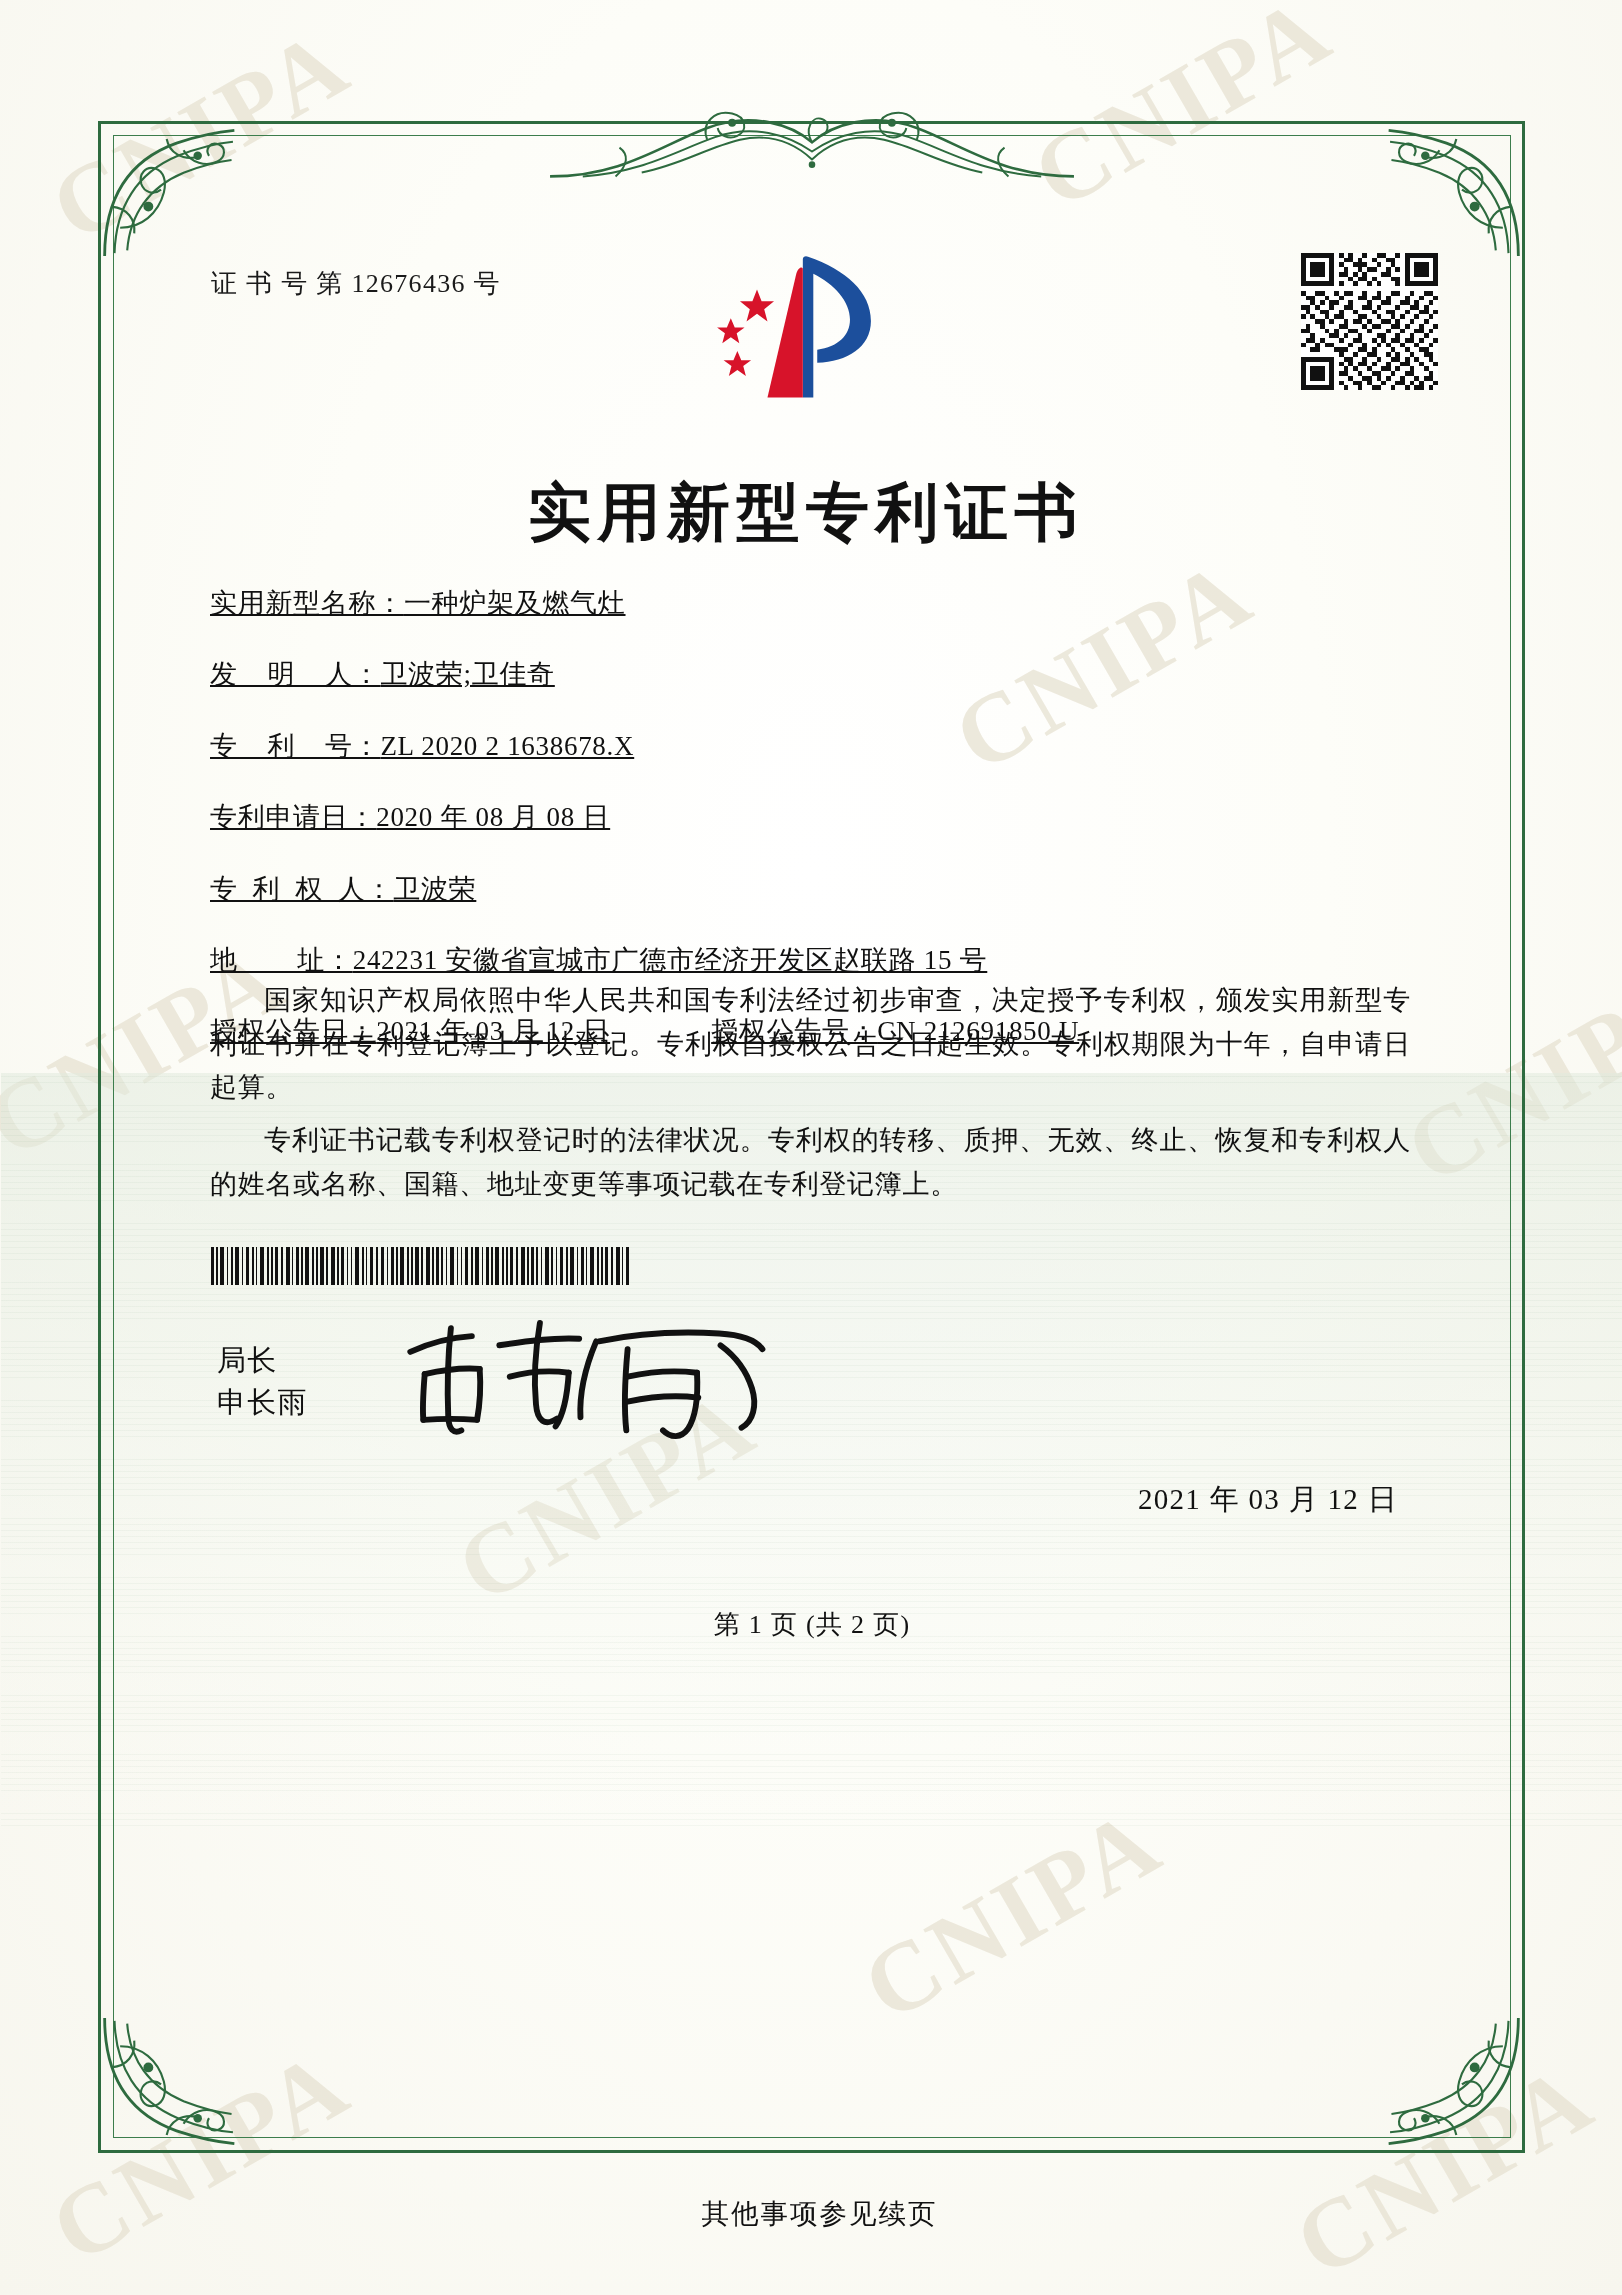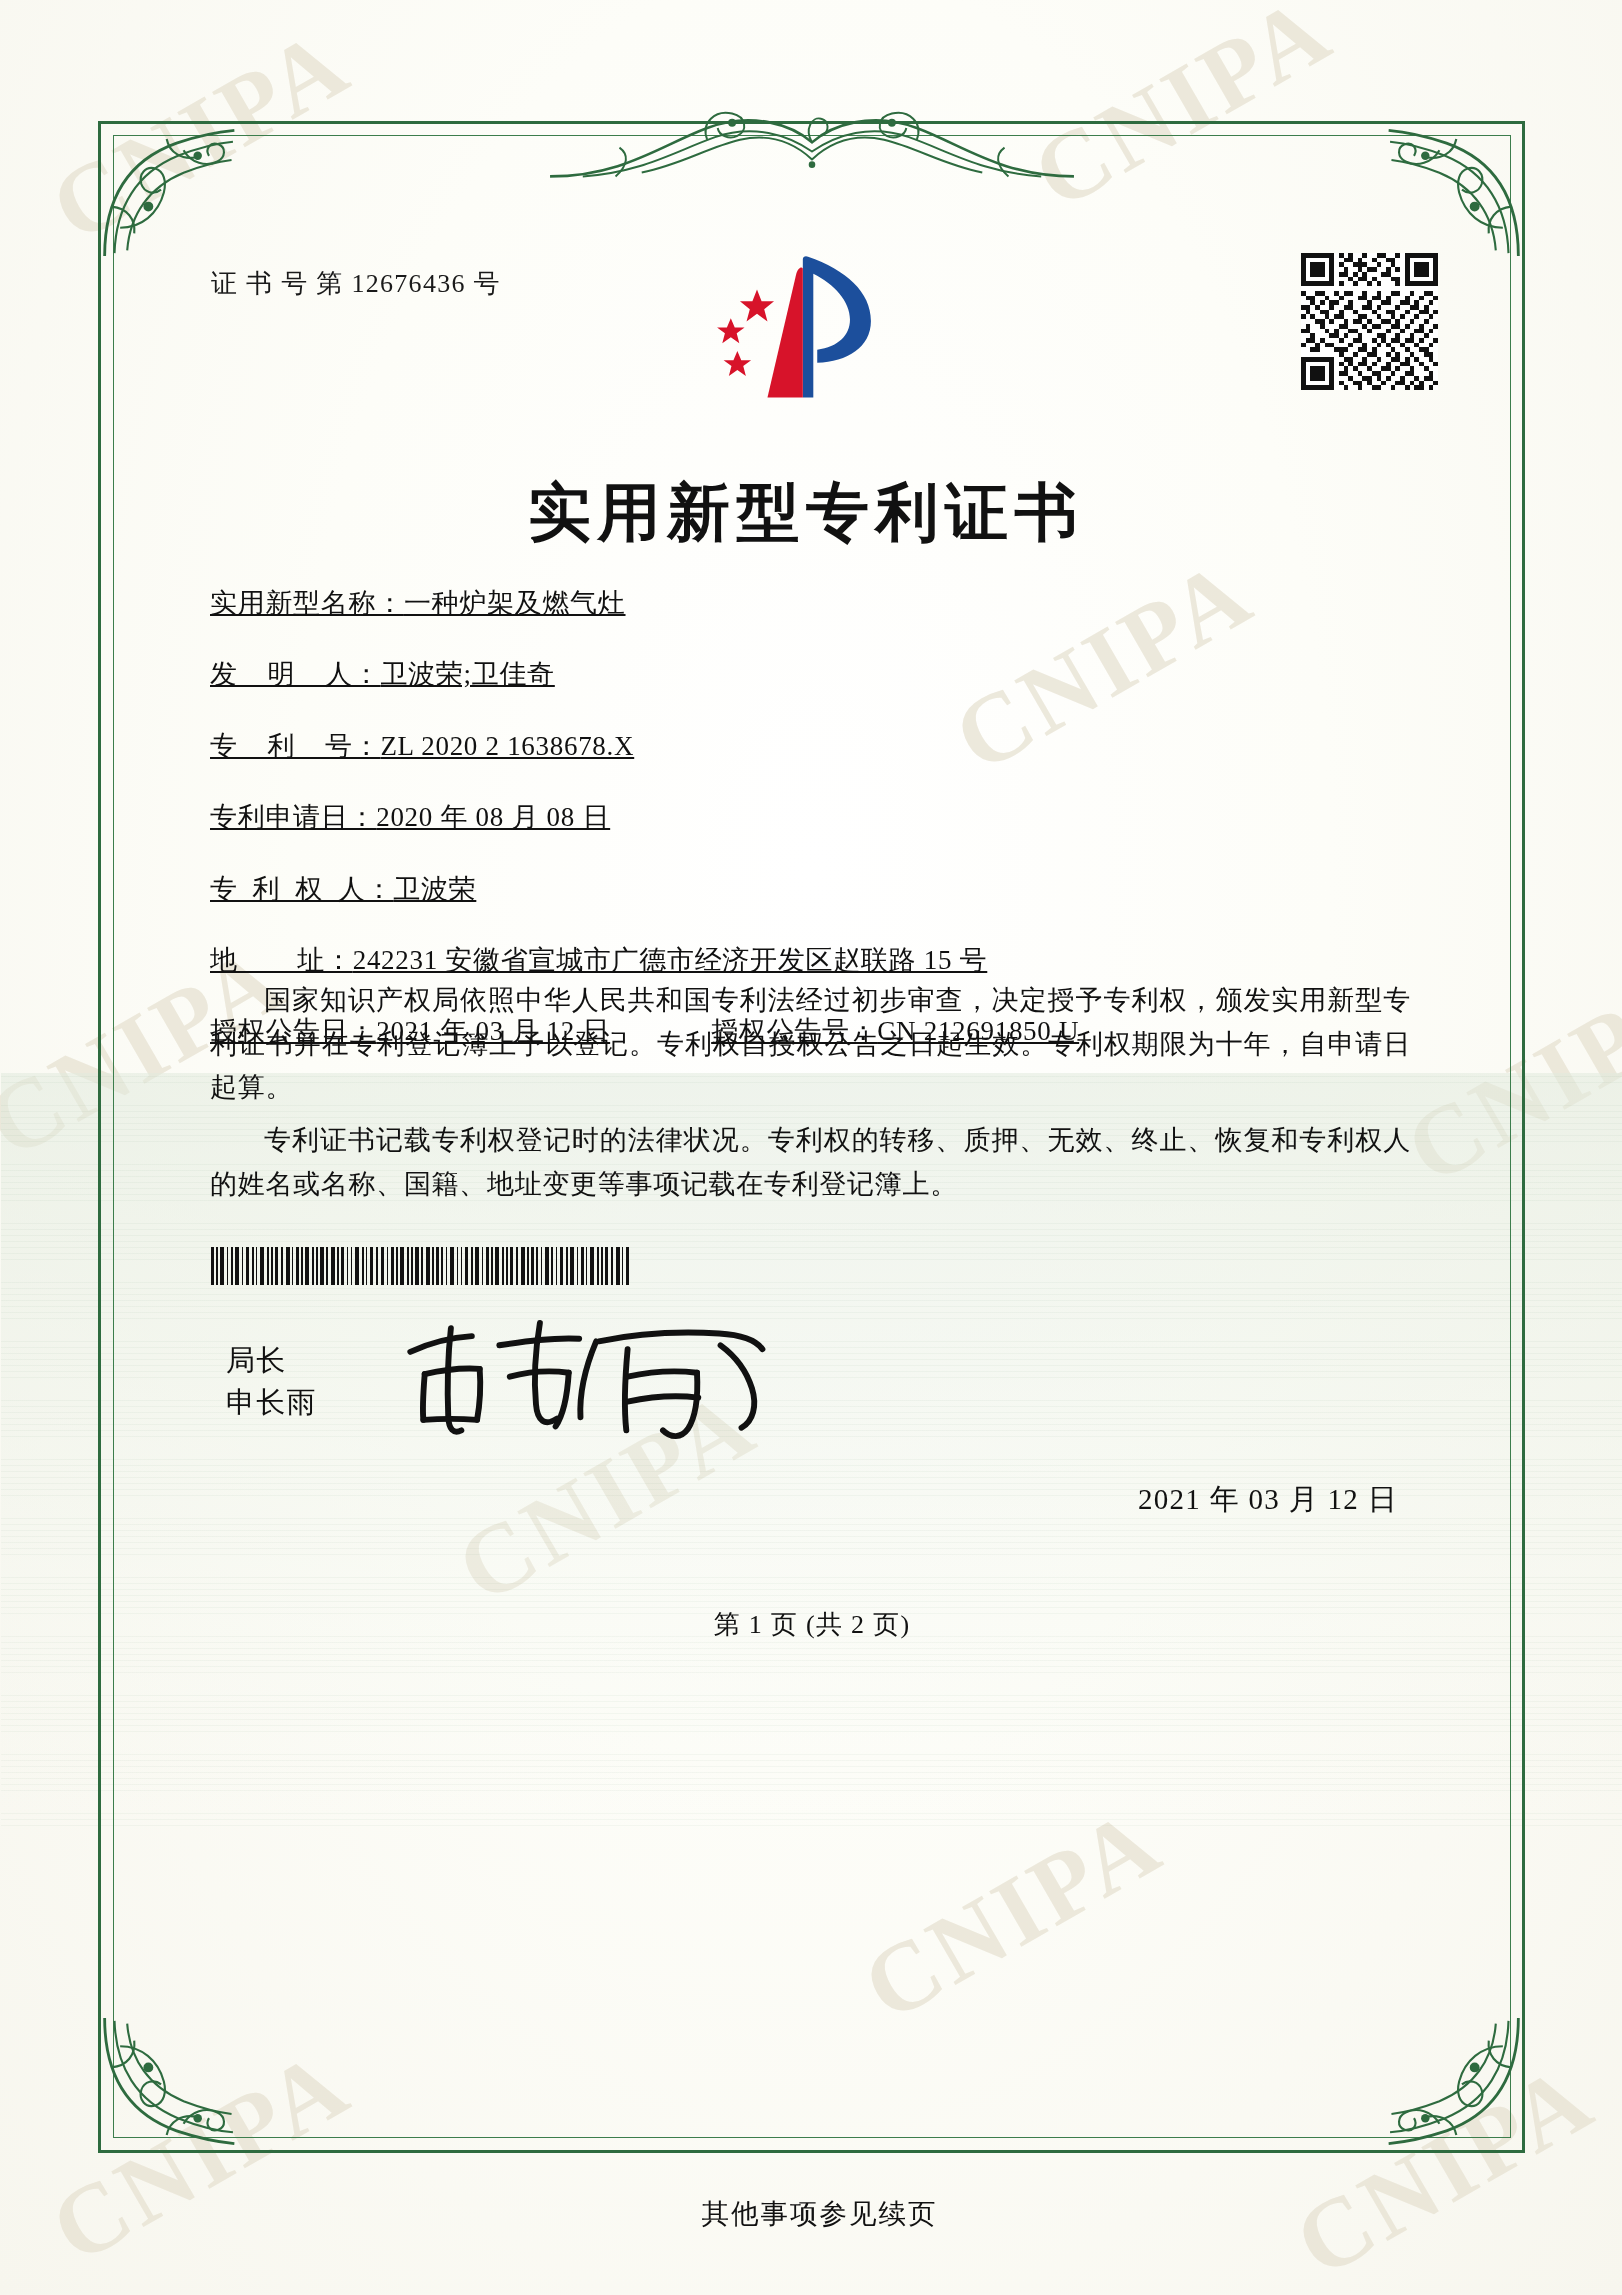--- a/index.html
+++ b/index.html
@@ -196,21 +196,21 @@
     top: 1073px;
     height: 753px;
     background:
       repeating-linear-gradient(0deg, rgba(46,107,63,0.045) 0px, rgba(46,107,63,0.045) 0.7px, rgba(255,255,255,0) 0.7px, rgba(255,255,255,0) 5.9px),
       linear-gradient(180deg, rgba(225,234,221,0.55), rgba(240,245,236,0.25) 70%, rgba(255,255,255,0) 100%);
     pointer-events: none;
   }
 
   .sign-block {
     position: absolute;
-    left: 113px;
+    left: 104px;
     top: 1204px;
     font-size: 29px;
     line-height: 1.45;
     color: #111;
     letter-spacing: 1.3px;
   }
   .signature {
     position: absolute;
     left: 275px;
     top: 1171px;

